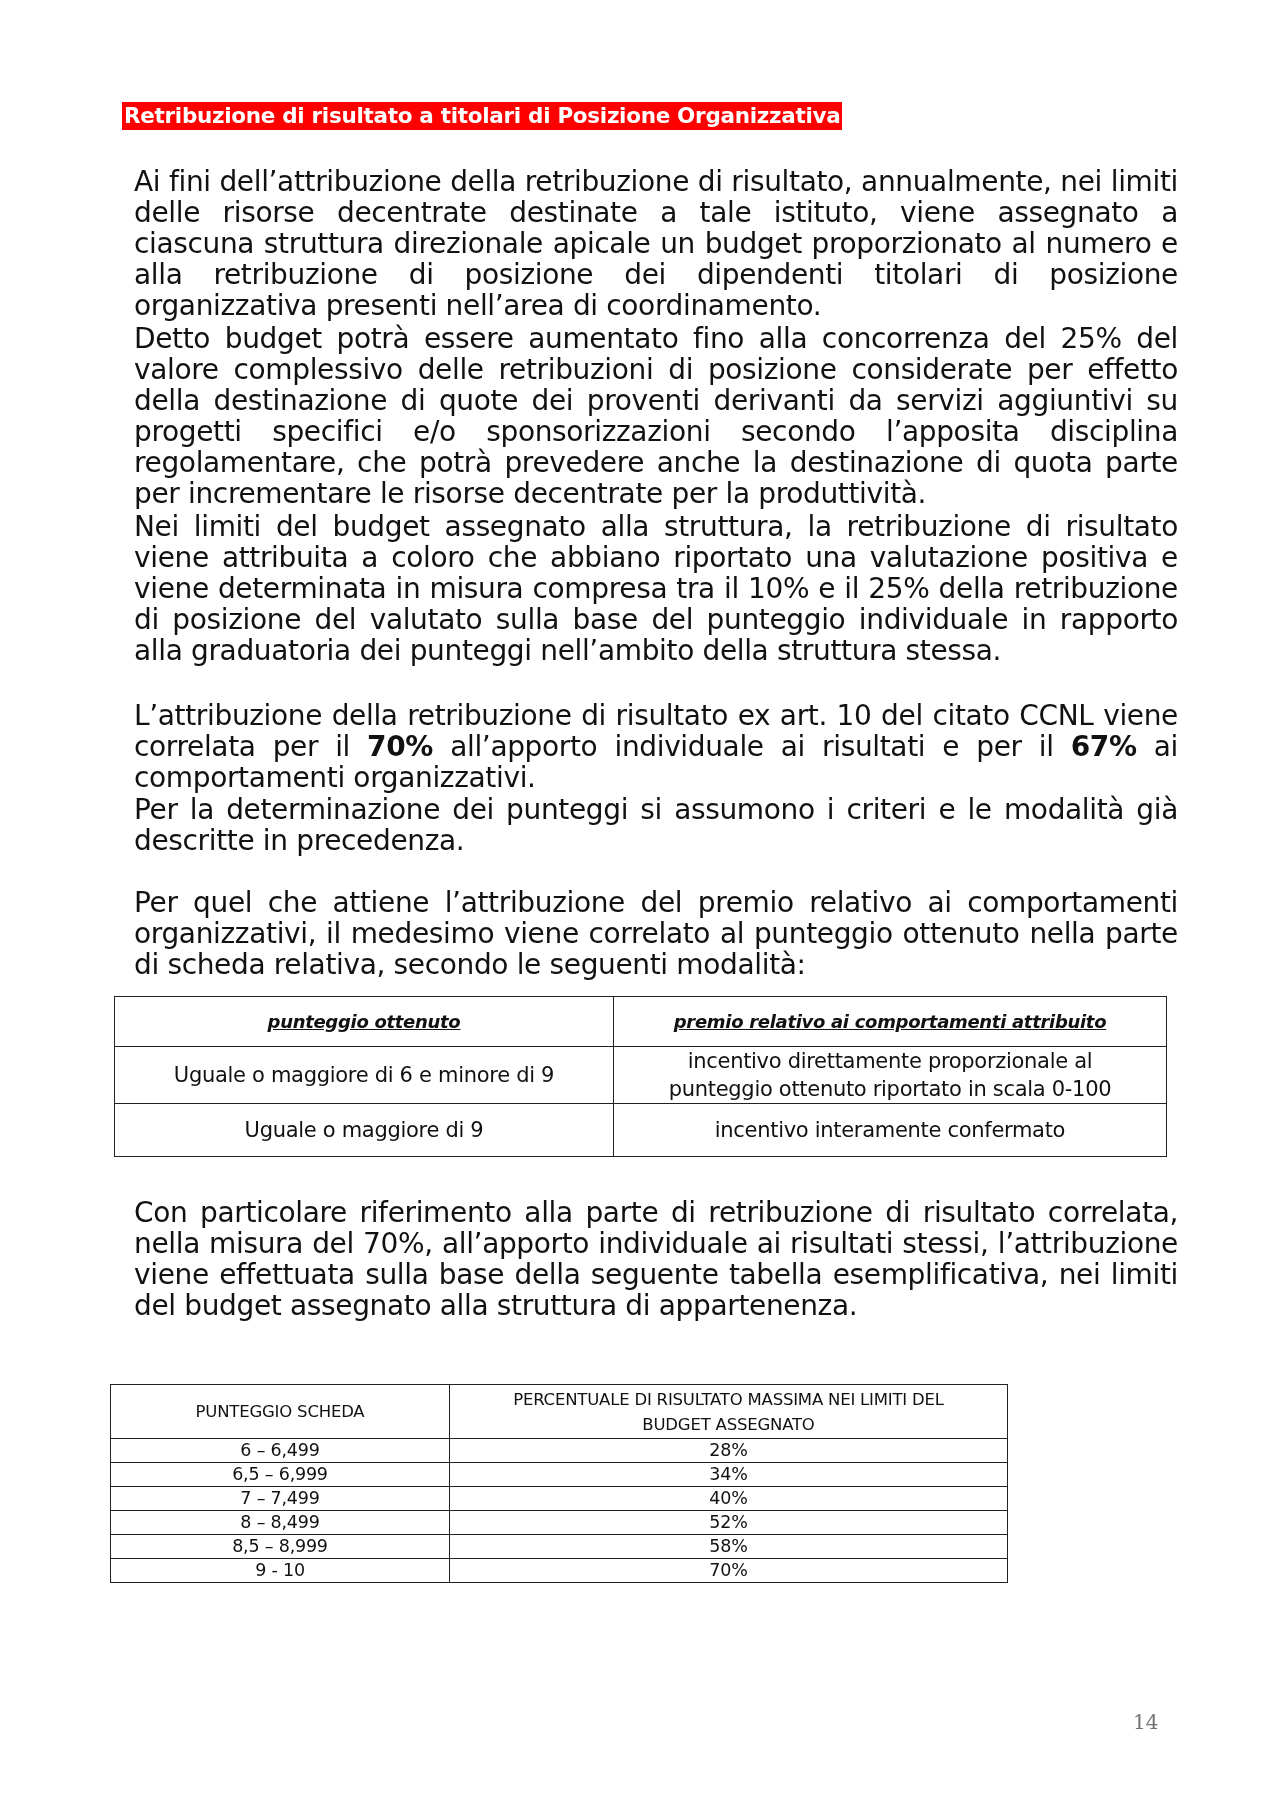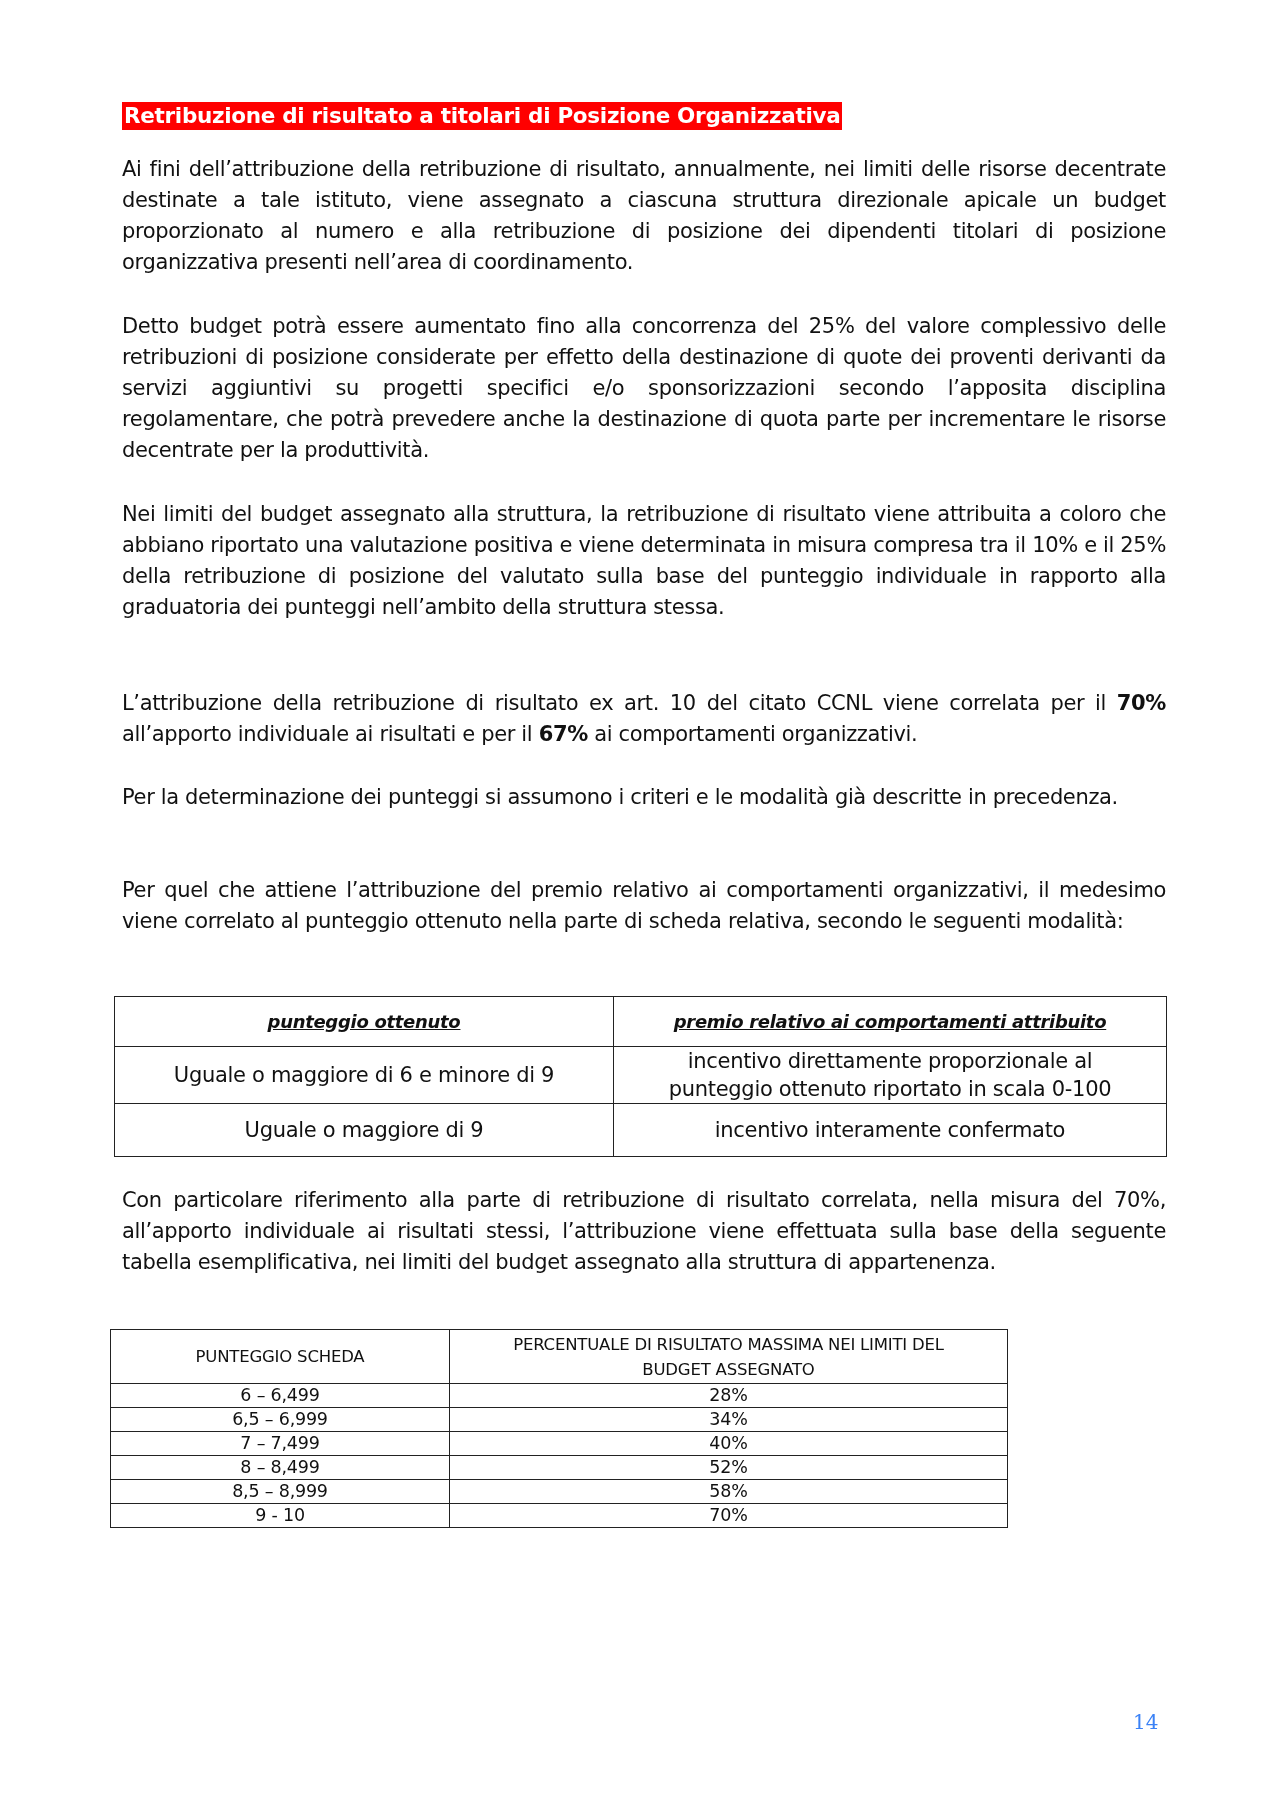--- a/index.html
+++ b/index.html
@@ -34,24 +34,24 @@
       font-size: 21.5px;
       line-height: 28px;
       padding: 0 2px 0 2px;
       letter-spacing: -0.3px;
       white-space: nowrap;
     }
     .para {
       position: absolute;
       left: 122px;
       width: 1044px;
-      font-size: 21px;
+      font-size: 28px;
       line-height: 31px;
       text-align: justify;
-      margin: 0;
+      margin: 12px;
       letter-spacing: -0.35px;
     }
     .para b { font-weight: bold; }
     #p1 { top: 154px; }
     #p2 { top: 311px; }
     #p3 { top: 499px; }
     #p4 { top: 688px; }
     #p5 { top: 782px; }
     #p6 { top: 875px; }
     #p7 { top: 1185px; }
@@ -79,21 +79,21 @@
       font-style: italic;
       text-decoration: underline;
       height: 25px;
       line-height: 22px;
     }
     #table1 td { line-height: 28px; }
     #table1 .c1 { width: 490px; }
 
     #table2 {
       left: 110px;
-      top: 1329px;
+      top: 1384px;
       width: 898px;
     }
     #table2 td, #table2 th {
       border: 1.5px solid #222222;
       text-align: center;
       padding: 0 4px;
       font-size: 17.5px;
       line-height: 25px;
       letter-spacing: -0.2px;
       font-weight: normal;
@@ -105,21 +105,21 @@
     }
     #table2 td { height: 23px; line-height: 23px; }
     #table2 .c1 { width: 330px; }
 
     .page-number {
       position: absolute;
       left: 1133px;
       top: 1710px;
       font-family: "DejaVu Serif", serif;
       font-size: 20px;
-      color: #3b82f6;
+      color: #737373;
     }
   </style>
 </head>
 <body>
 
 <div class="page">
 
   <div class="title-wrap">
     <span class="title">Retribuzione di risultato a titolari di Posizione Organizzativa</span>
   </div>

